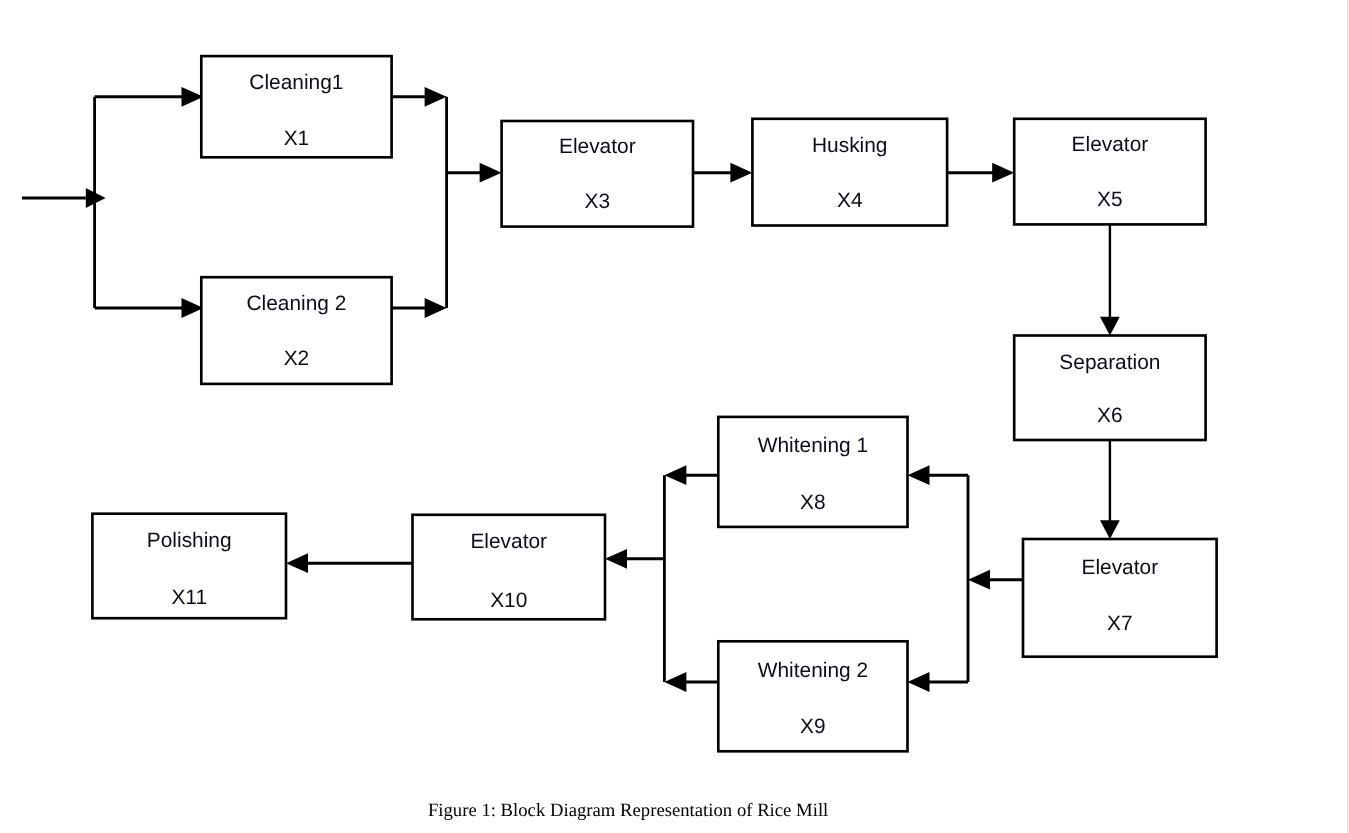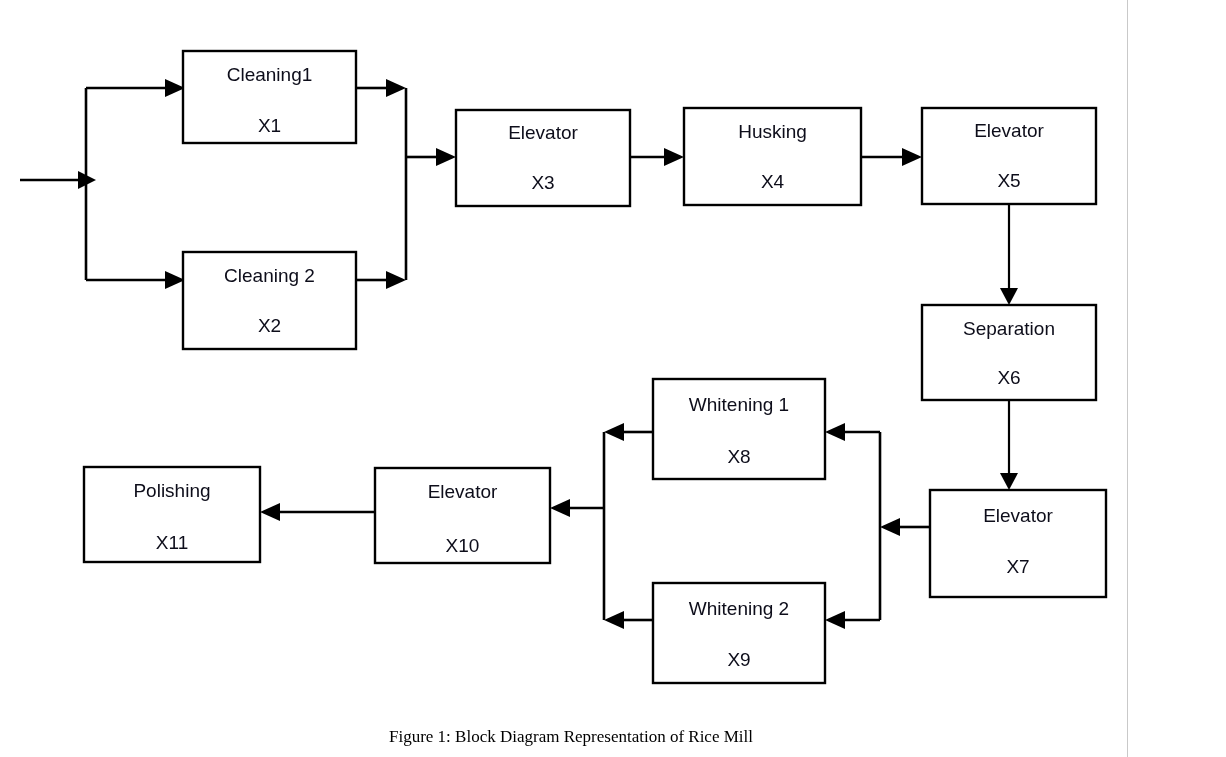--- a/index.html
+++ b/index.html
@@ -5,21 +5,21 @@
   html, body {
     margin: 0;
     padding: 0;
     background: #ffffff;
   }
   body {
     font-family: "Liberation Sans", sans-serif;
   }
   #page {
     position: relative;
-    width: 1128px;
+    width: 1226px;
     height: 757px;
     background: #ffffff;
     overflow: hidden;
     border-right: 1px solid #c9c9c9;
     box-sizing: border-box;
   }
   #diagram-svg {
     position: absolute;
     left: 0;
     top: 0;

